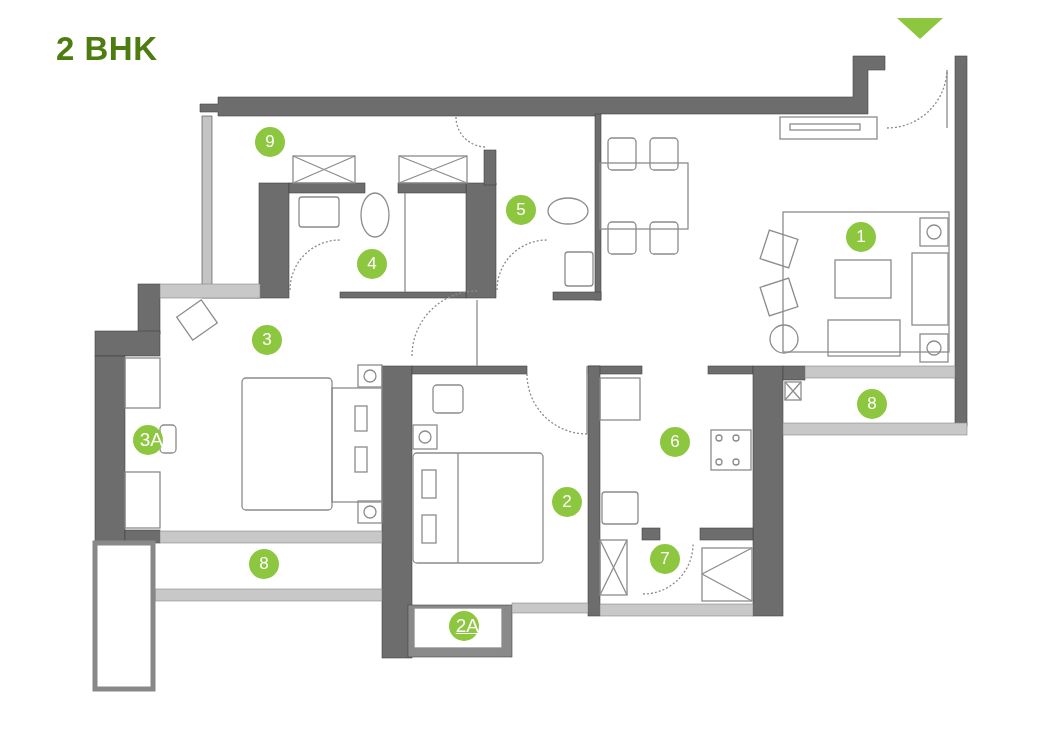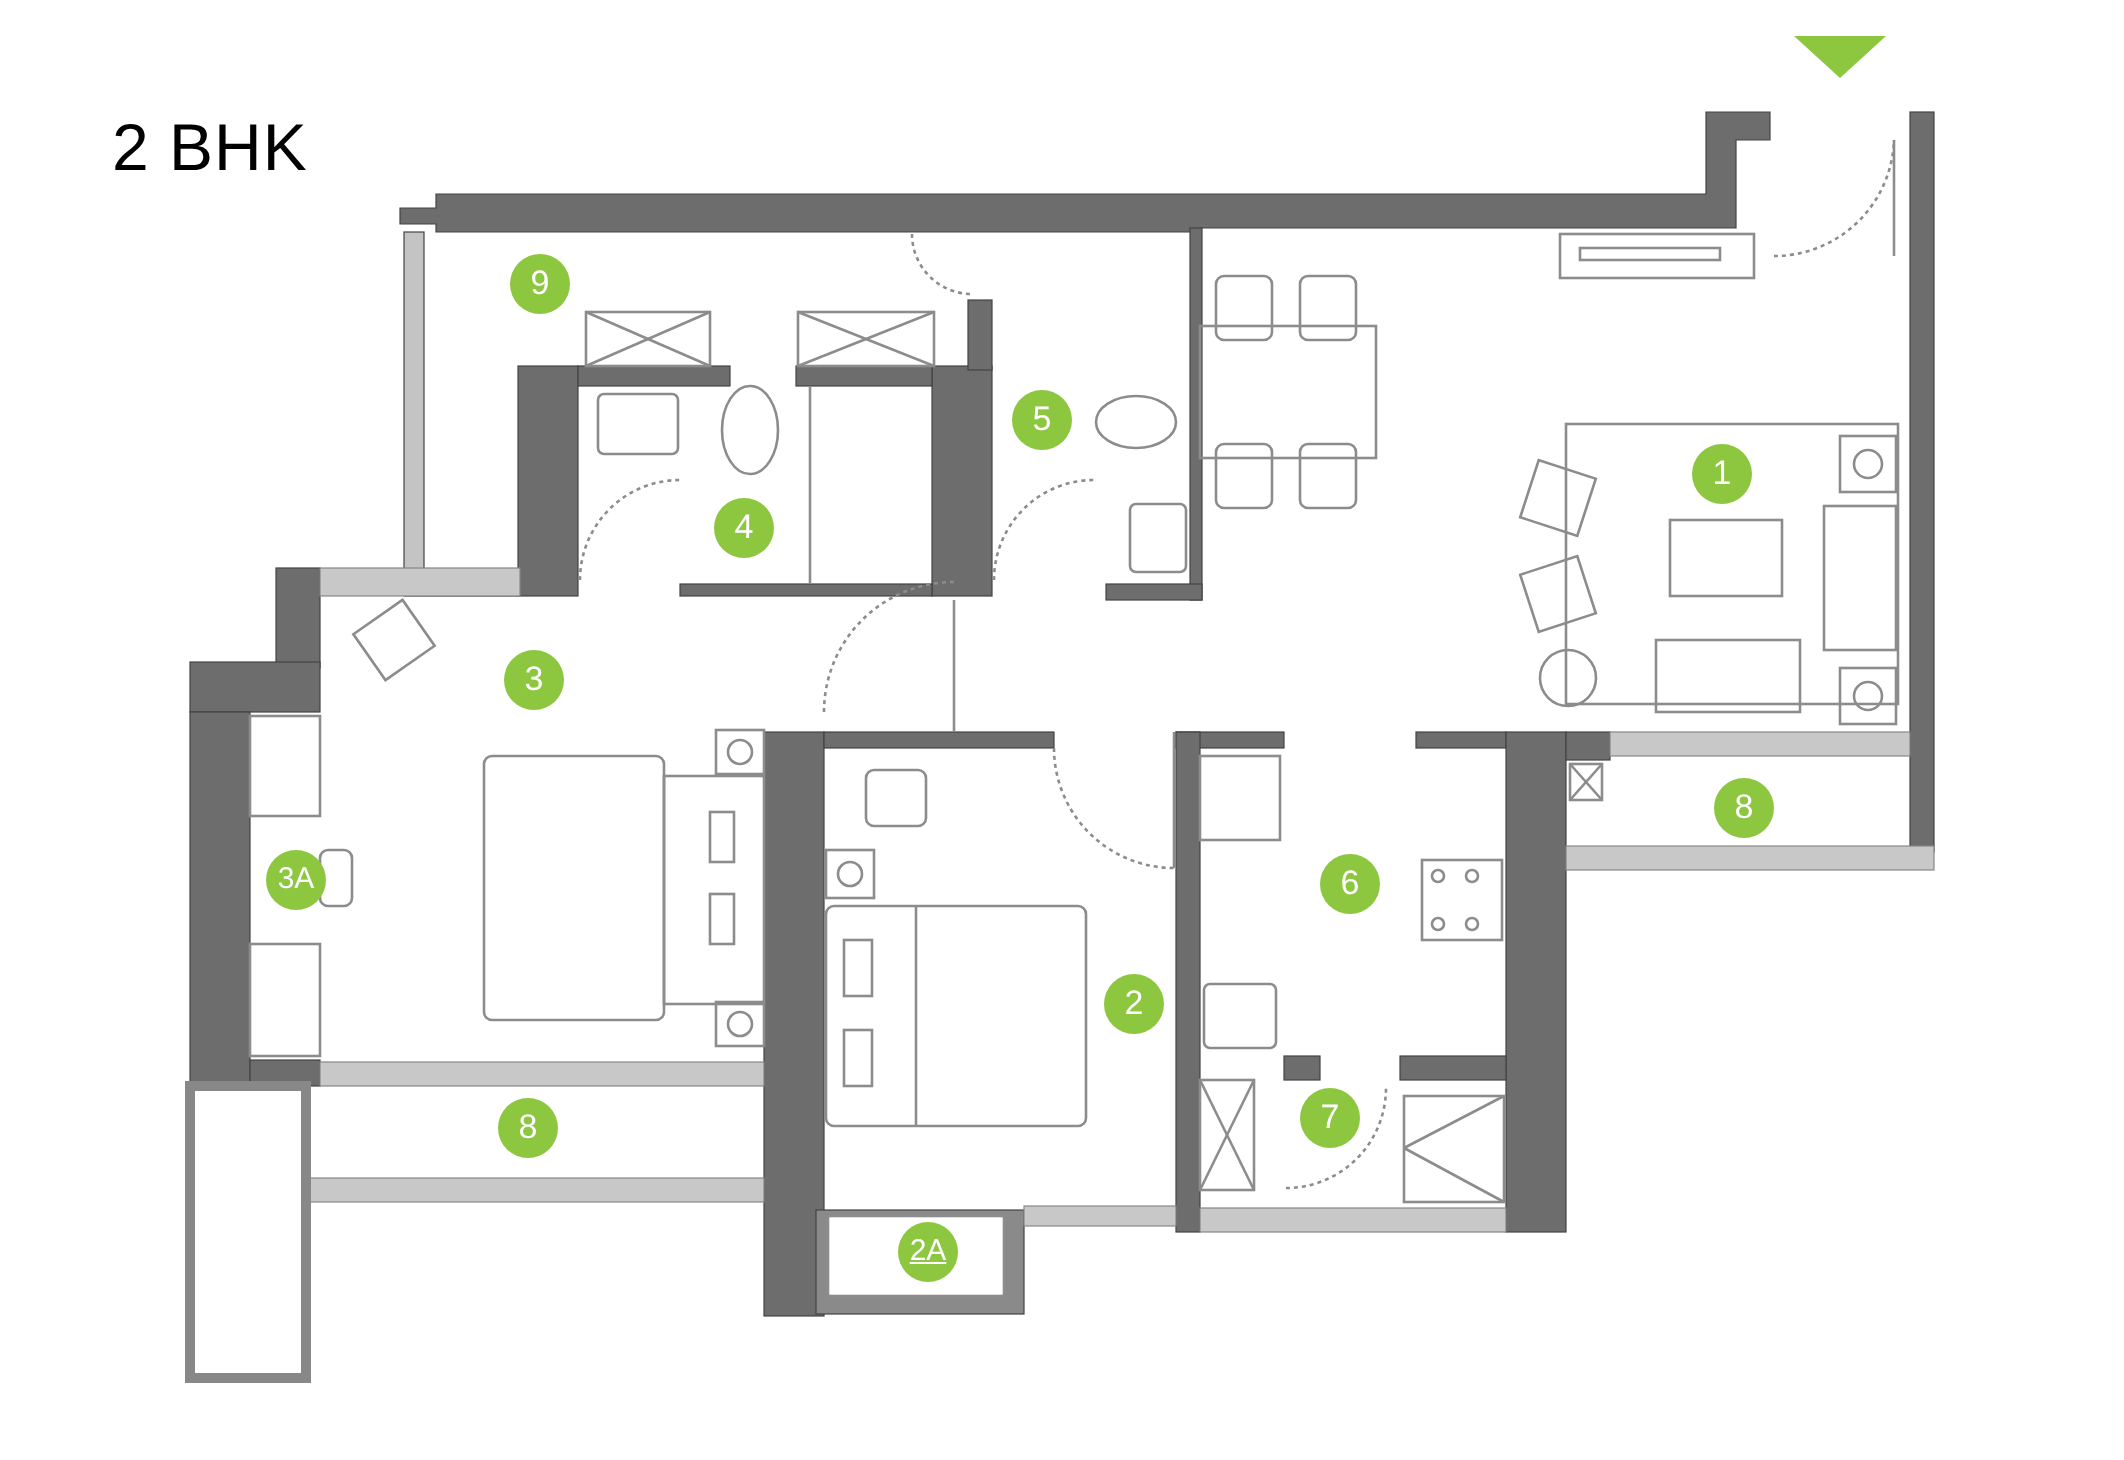--- a/index.html
+++ b/index.html
@@ -1,21 +1,21 @@
 <!DOCTYPE html>
 <html><head>
 <meta charset="utf-8">
 <style>
   html,body{margin:0;padding:0;background:#ffffff;}
   body{width:1062px;height:730px;position:relative;overflow:hidden;font-family:"Liberation Sans",sans-serif;}
-  .title{position:absolute;left:56px;top:30px;font-size:33px;font-weight:normal;color:#000000;letter-spacing:0.5px;margin-top:25px;}
+  .title{position:absolute;left:56px;top:30px;font-size:33px;font-weight:bold;color:#4d7c0f;letter-spacing:0.5px;}
   .entry-arrow{position:absolute;left:897px;top:18px;width:0;height:0;border-left:23px solid transparent;border-right:23px solid transparent;border-top:21px solid #8dc63f;}
   svg.plan{position:absolute;left:0;top:0;}
   .badge{position:absolute;width:30px;height:30px;border-radius:50%;background:#8dc63f;color:#fff;font-size:17px;line-height:30px;text-align:center;font-family:"Liberation Sans",sans-serif;}
-  .badge.sm{font-size:15px;}
+  .badge.sm{font-size:19px;text-align:right;}
 </style>
 </head>
 <body>
 
 <div class="title">2 BHK</div>
 <div class="entry-arrow"></div>
 
 <svg class="plan" width="1062" height="730" viewBox="0 0 1062 730">
   <g fill="#6d6d6d" stroke="#444" stroke-width="0.6">
 

